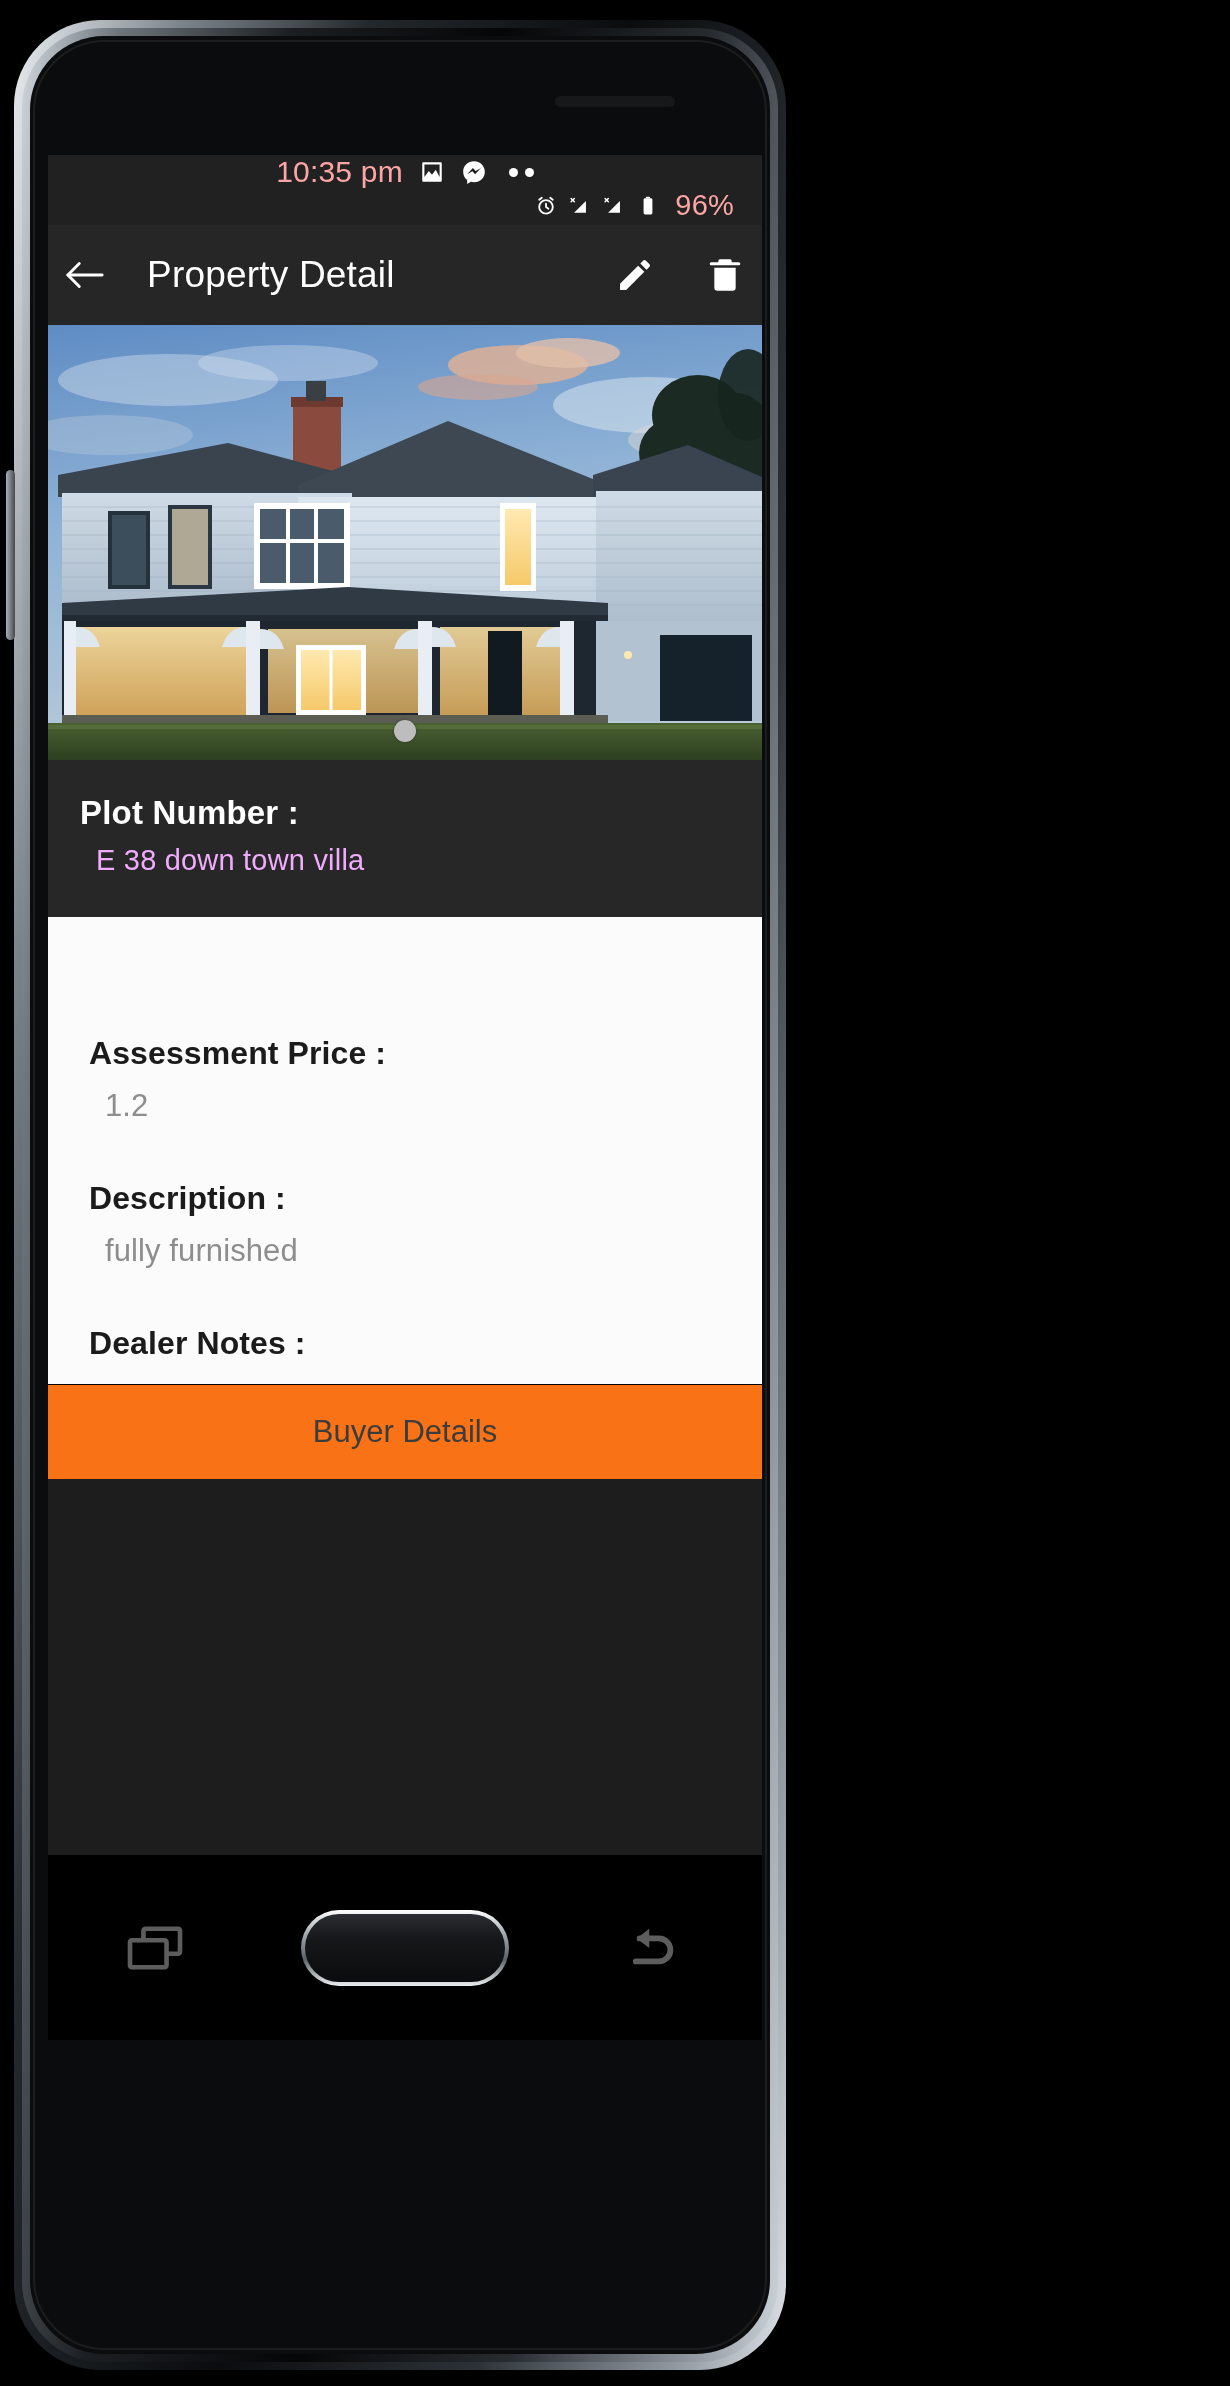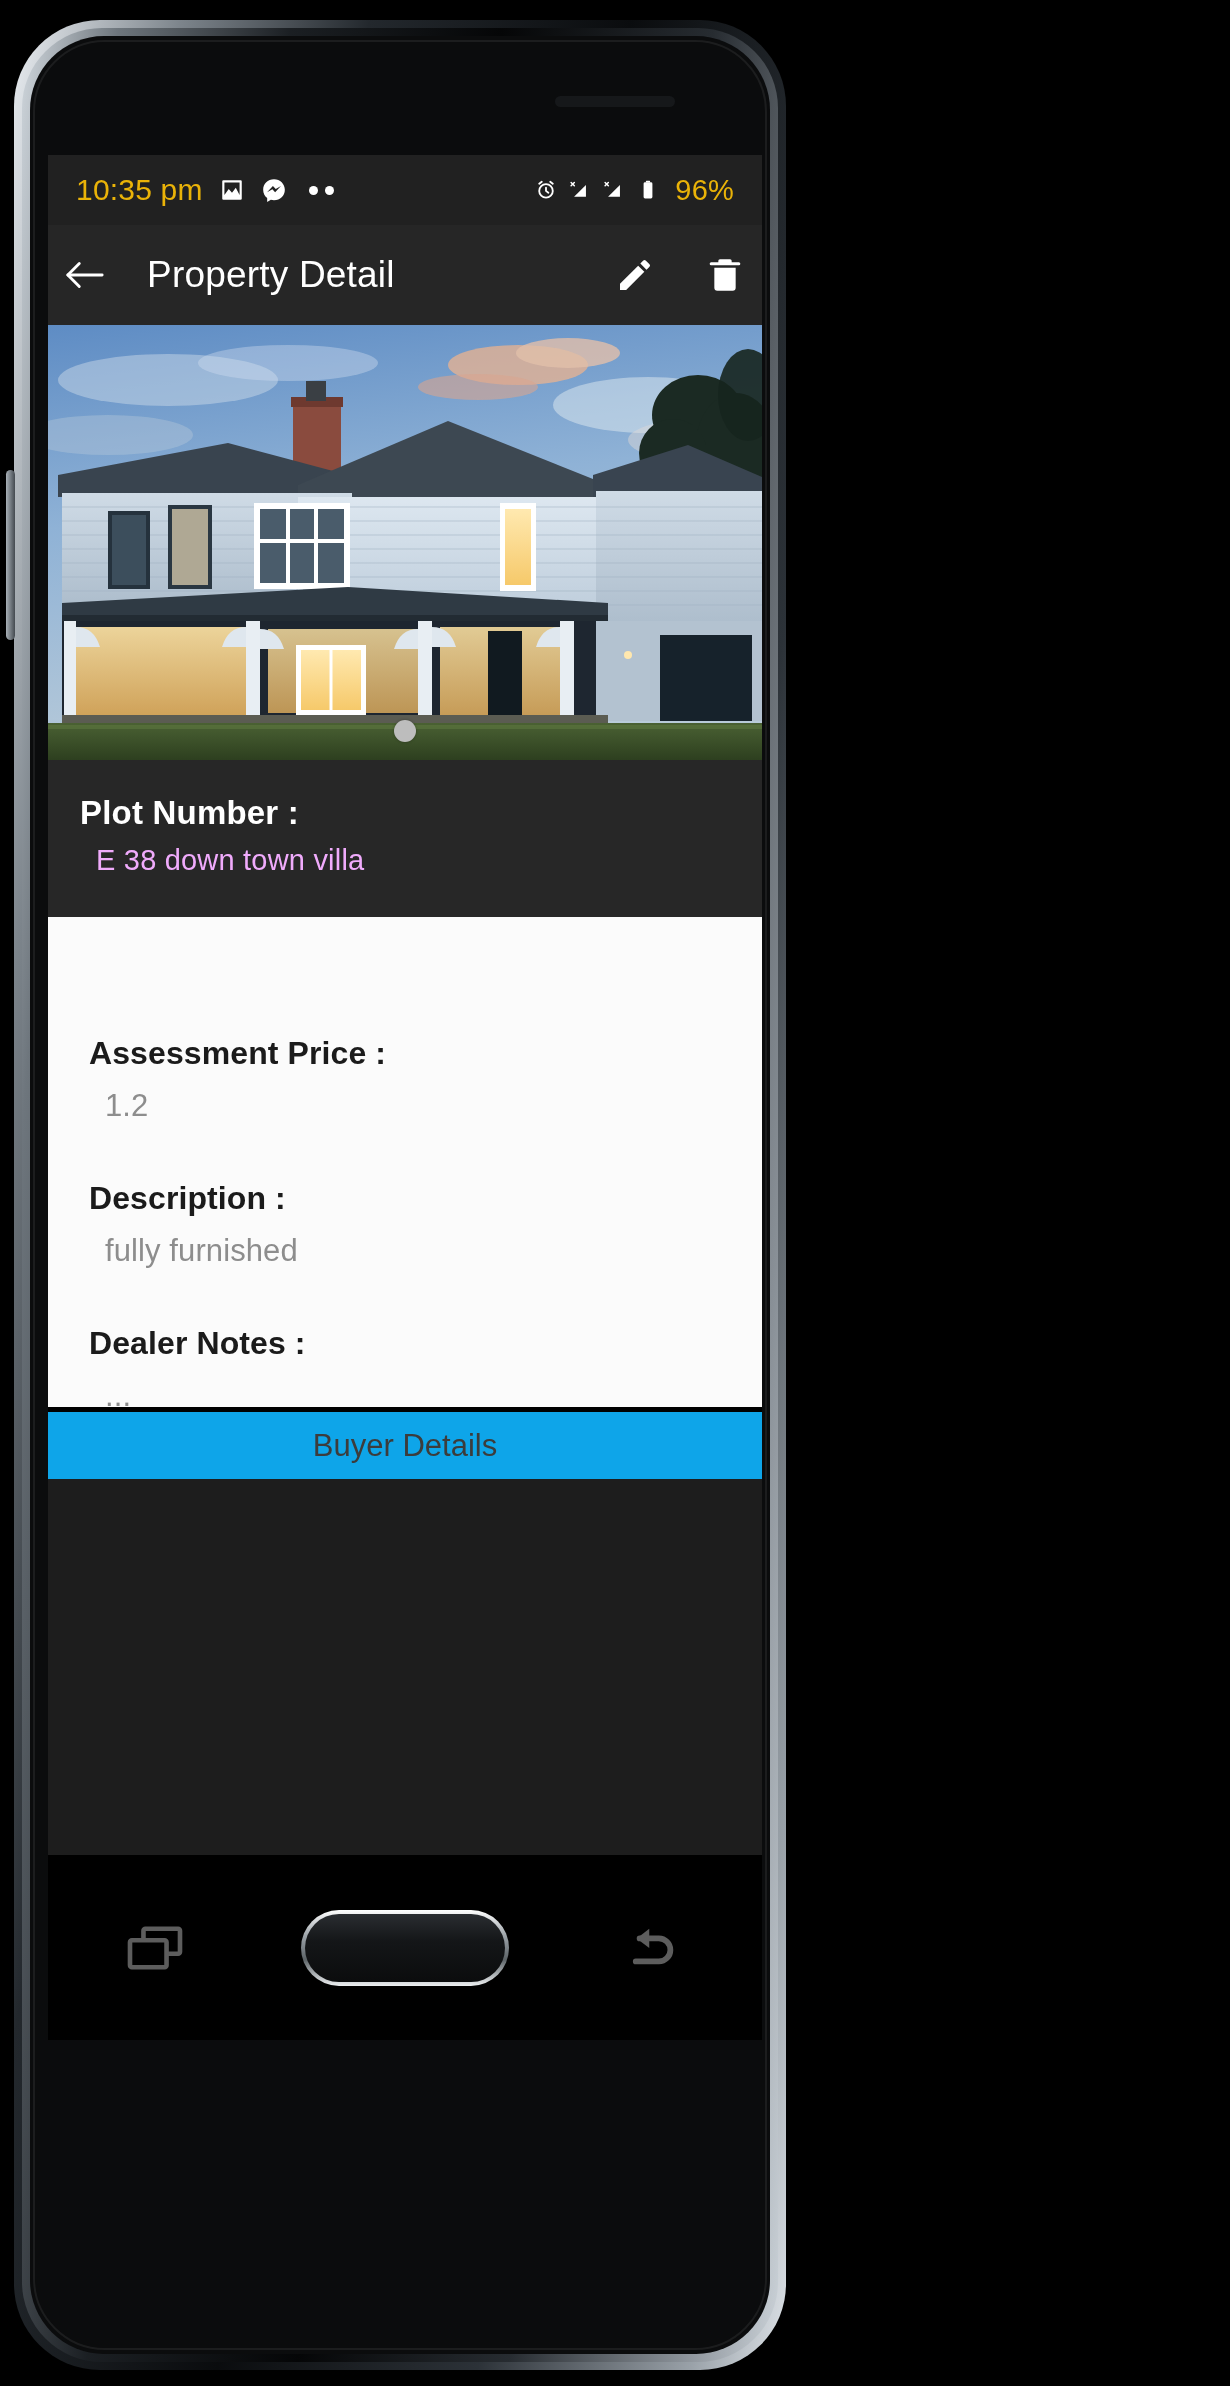--- a/index.html
+++ b/index.html
@@ -63,21 +63,22 @@
     overflow:hidden;
   }
 
   
   .statusbar {
     height:70px;
     background:#212121;
     display:flex;
     align-items:center;
     padding:0 28px 0 28px;
-    color:#eab308;
+    color:#fca5a5;
+    flex-direction:column;
   }
   .sb-left { display:flex; align-items:center; gap:16px; }
   .sb-time { font-size:30px; letter-spacing:.2px; font-weight:400; }
   .sb-right { margin-left:auto; display:flex; align-items:center; gap:12px; }
   .sb-pct { font-size:29px; font-weight:400; letter-spacing:.2px; margin-left:4px; }
   .icon-img  { width:26px; height:26px; display:block; }
   .icon-sm   { width:22px; height:22px; display:block; }
   .dots { display:flex; gap:7px; align-items:center; margin-left:6px;}
   .dots i { width:9px; height:9px; border-radius:50%; background:#fff; display:block; }
 
@@ -165,29 +166,29 @@
     color:#8d8d8d;
     font-size:31px;
     font-weight:400;
     margin-top:16px;
     padding-left:16px;
     letter-spacing:.1px;
   }
   .field-gap { height:52px; }
 
   .buyer-bar {
-    background:#0ea5e9;
-    height:72px;
+    background:#f97316;
+    height:95px;
     display:flex;
     align-items:center;
     justify-content:center;
     color:#3c3c3c;
     font-size:31px;
     cursor:pointer;
-    border-top:5px solid #000000;
+    border-top:1px solid #000000;
   }
 
   
   .navzone {
     position:absolute;
     left:48px; top:1855px;
     width:714px; height:185px;
     background:#000;
     display:flex;
     align-items:center;

